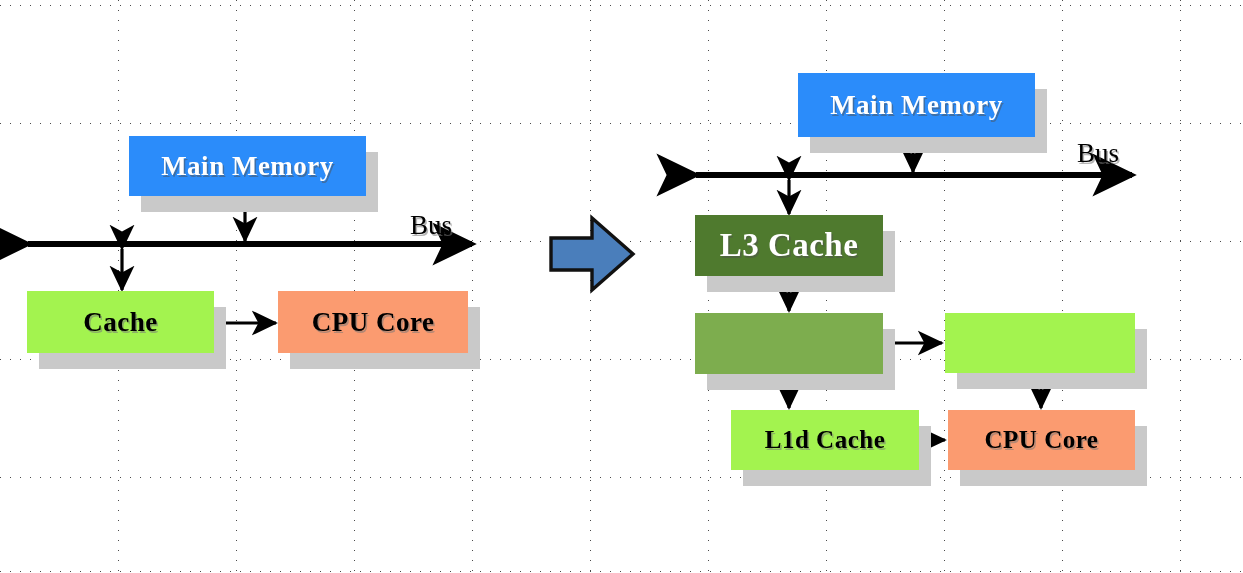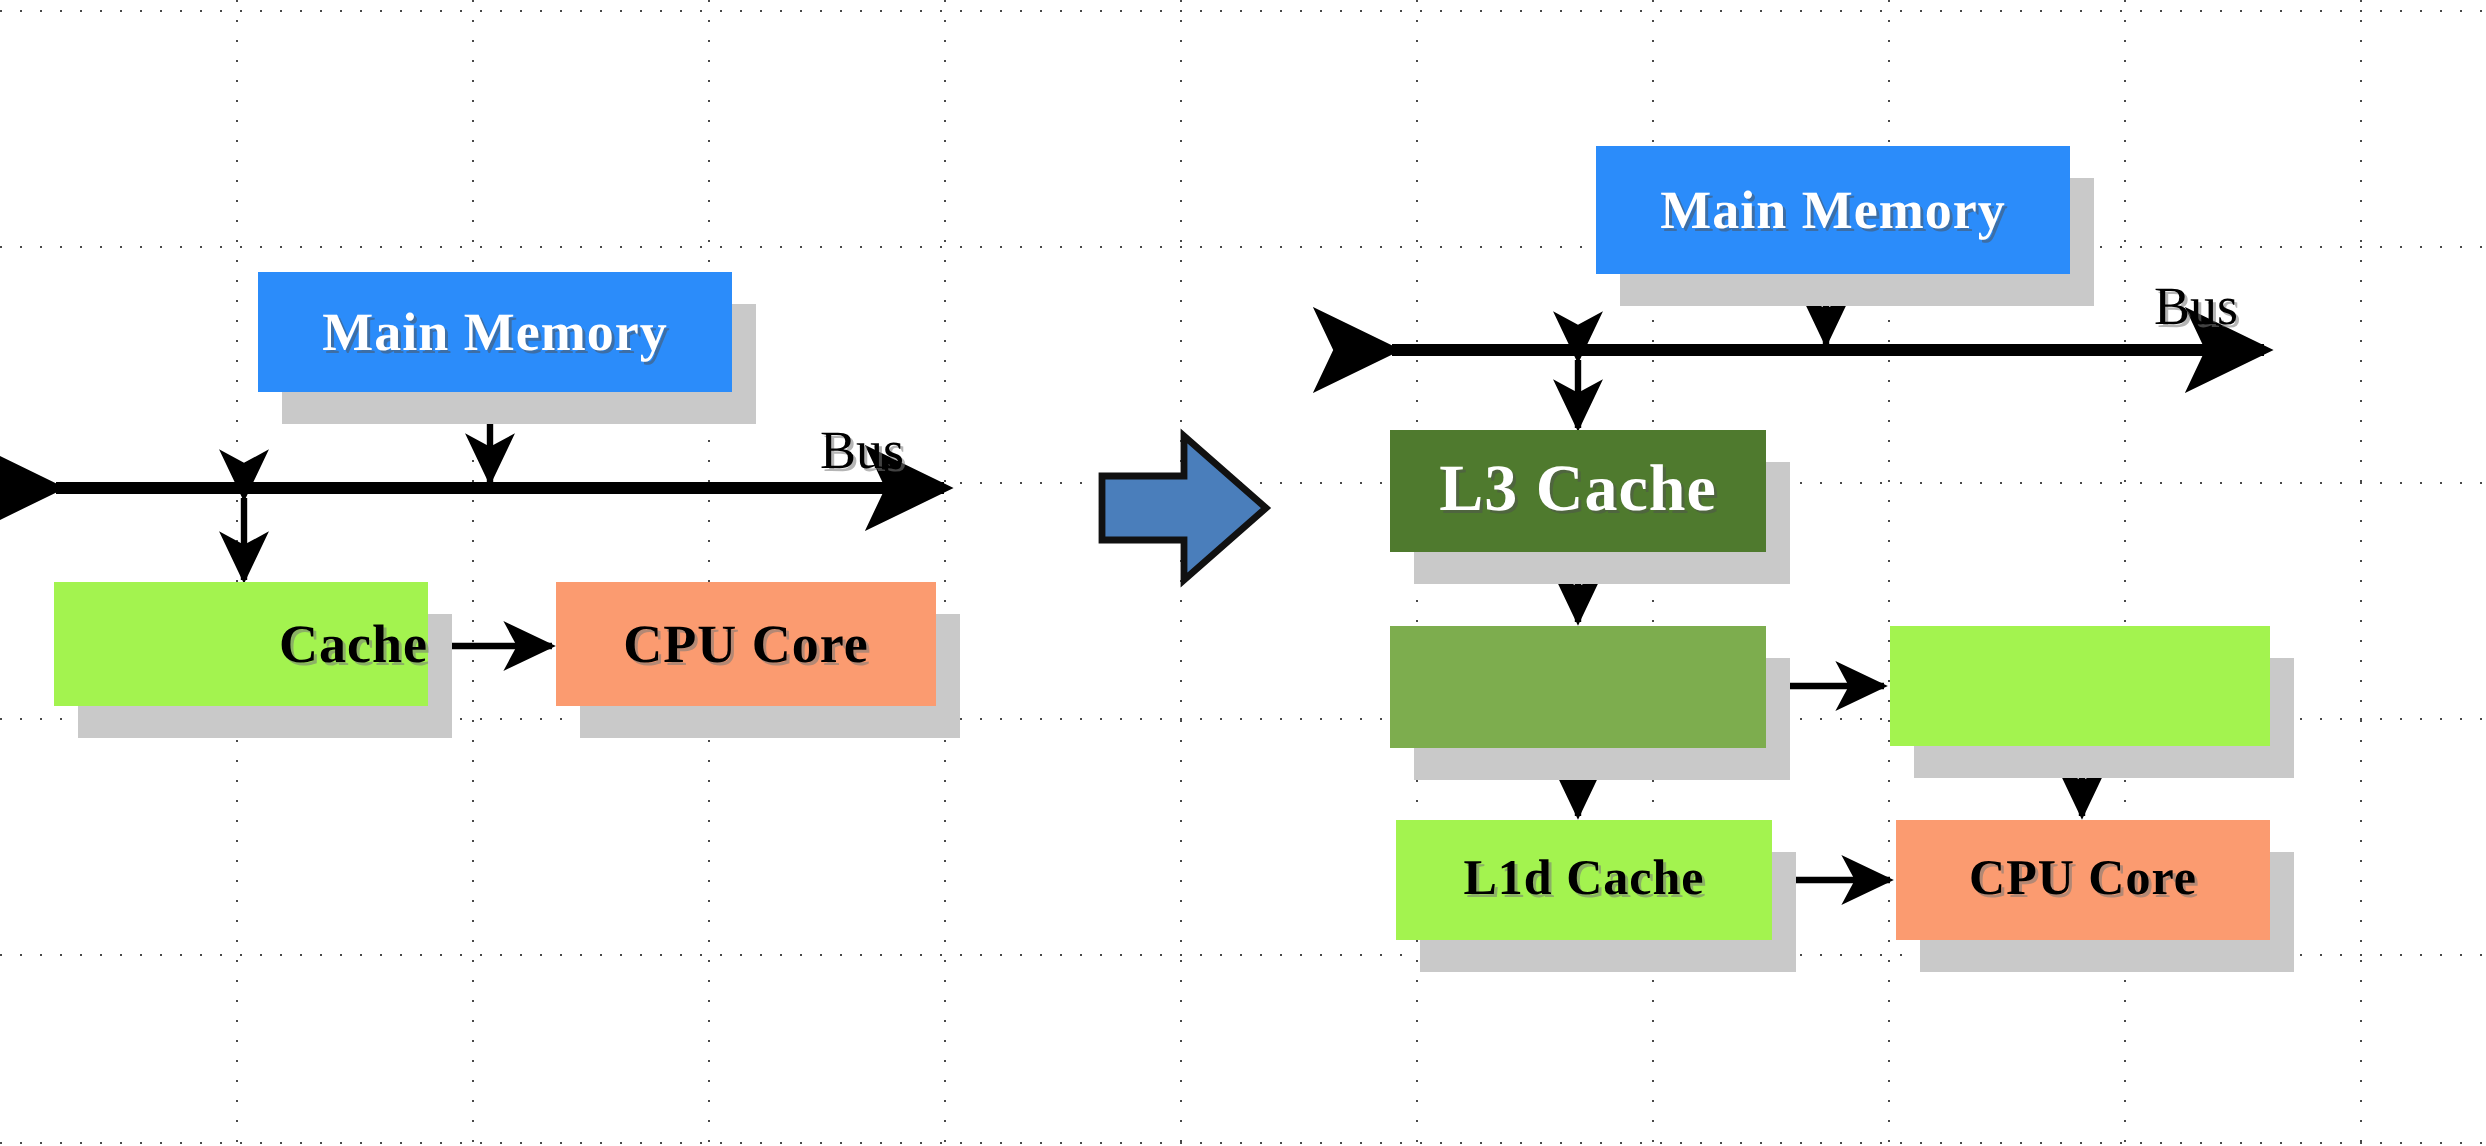--- a/index.html
+++ b/index.html
@@ -129,21 +129,21 @@
     </div>
 
   <div>
 
     <div class="node" style="left: 129px; top: 136px; width: 237px; height: 60px; font-size: 27px;">
       <span class="shadow"></span>
       <span class="face" style="background: rgb(43, 140, 250);"></span>
       <span class="label label-light">Main Memory</span>
     </div>
 
-    <div class="node" style="left: 27px; top: 291px; width: 187px; height: 62px; font-size: 27px; justify-content: flex-end;">
+    <div class="node" style="left: 27px; top: 291px; width: 187px; height: 62px; font-size: 27px;">
       <span class="shadow"></span>
       <span class="face" style="background: rgb(163, 243, 79);"></span>
       <span class="label label-dark">Cache</span>
     </div>
 
     <div class="node" style="left: 278px; top: 291px; width: 190px; height: 62px; font-size: 27px;">
       <span class="shadow"></span>
       <span class="face" style="background: rgb(251, 155, 112);"></span>
       <span class="label label-dark">CPU Core</span>
     </div>
@@ -163,21 +163,21 @@
       <span class="shadow"></span>
       <span class="face" style="background: rgb(79, 122, 46);"></span>
       <span class="label label-light">L3 Cache</span>
     </div>
 
     <div class="node" style="left: 695px; top: 313px; width: 188px; height: 61px; font-size: 25px;">
       <span class="shadow"></span>
       <span class="face" style="background: rgb(125, 173, 78);"></span>
     </div>
 
-    <div class="node" style="left: 698px; top: 410px; width: 188px; height: 60px; font-size: 25px;">
+    <div class="node" style="left: 731px; top: 410px; width: 188px; height: 60px; font-size: 25px;">
       <span class="shadow"></span>
       <span class="face" style="background: rgb(163, 243, 79);"></span>
       <span class="label label-dark">L1d Cache</span>
     </div>
 
     <div class="node" style="left: 945px; top: 313px; width: 190px; height: 60px; font-size: 25px;">
       <span class="shadow"></span>
       <span class="face" style="background: rgb(163, 243, 79);"></span>
     </div>
 

